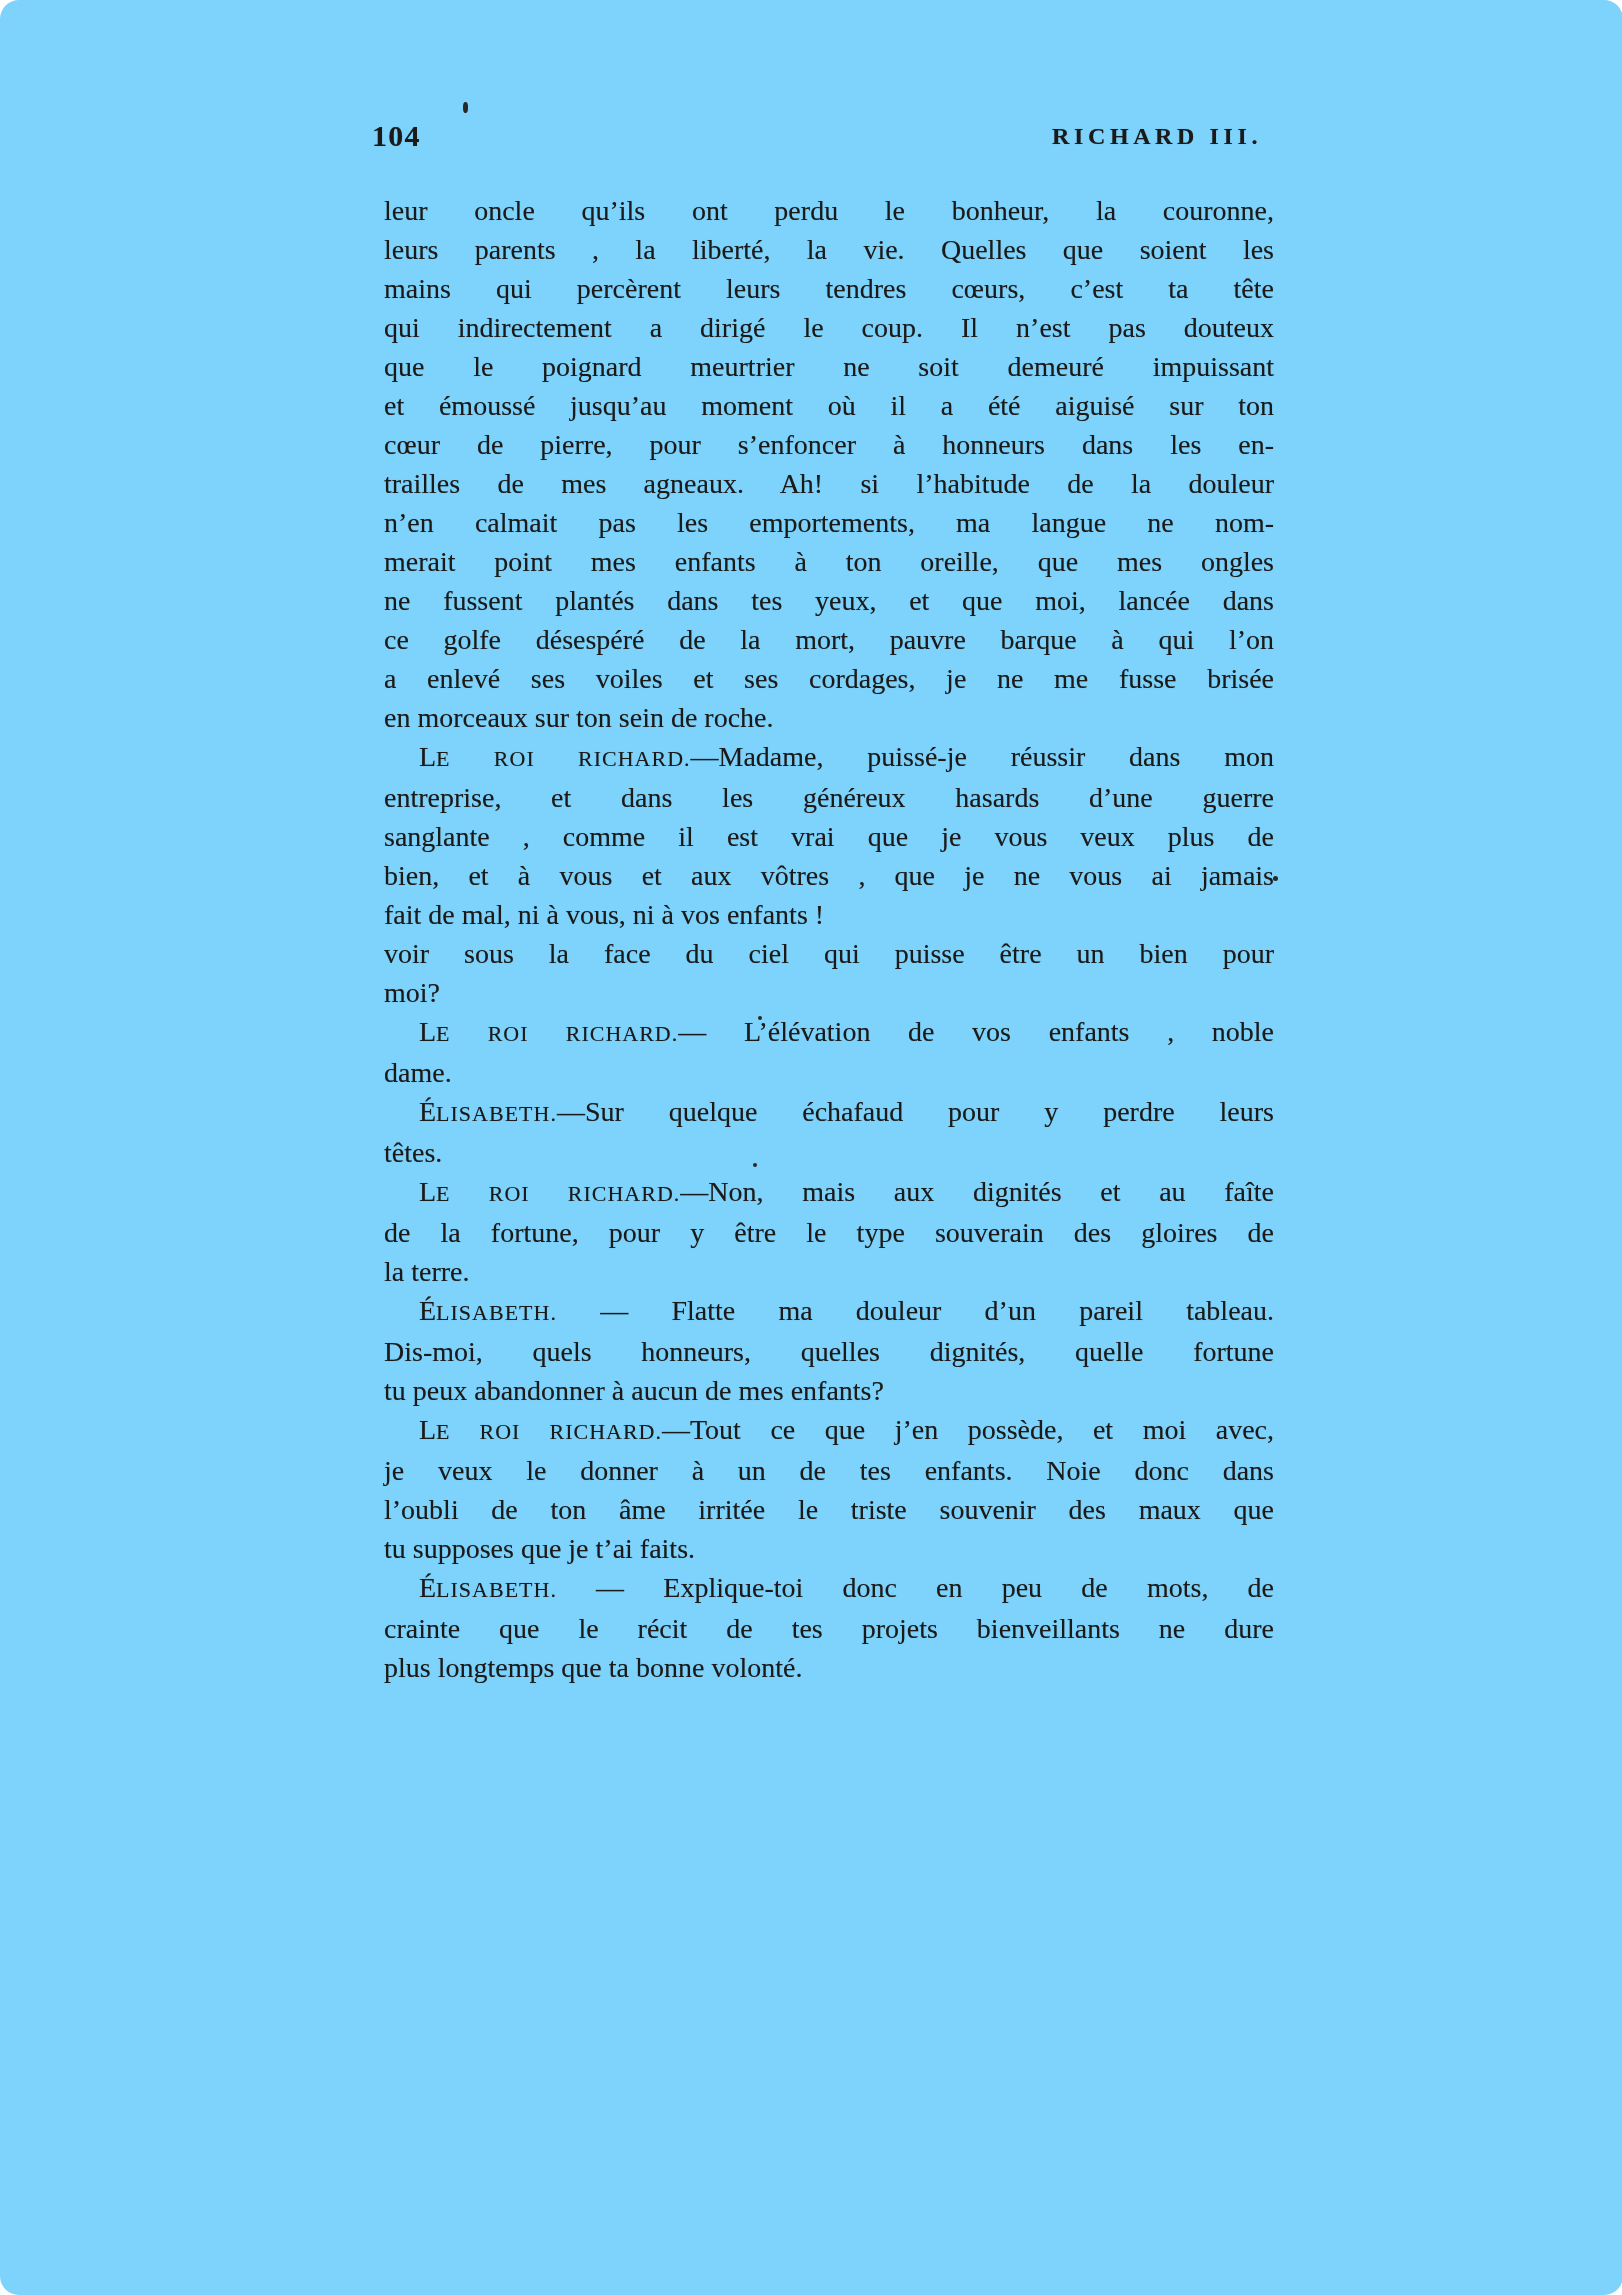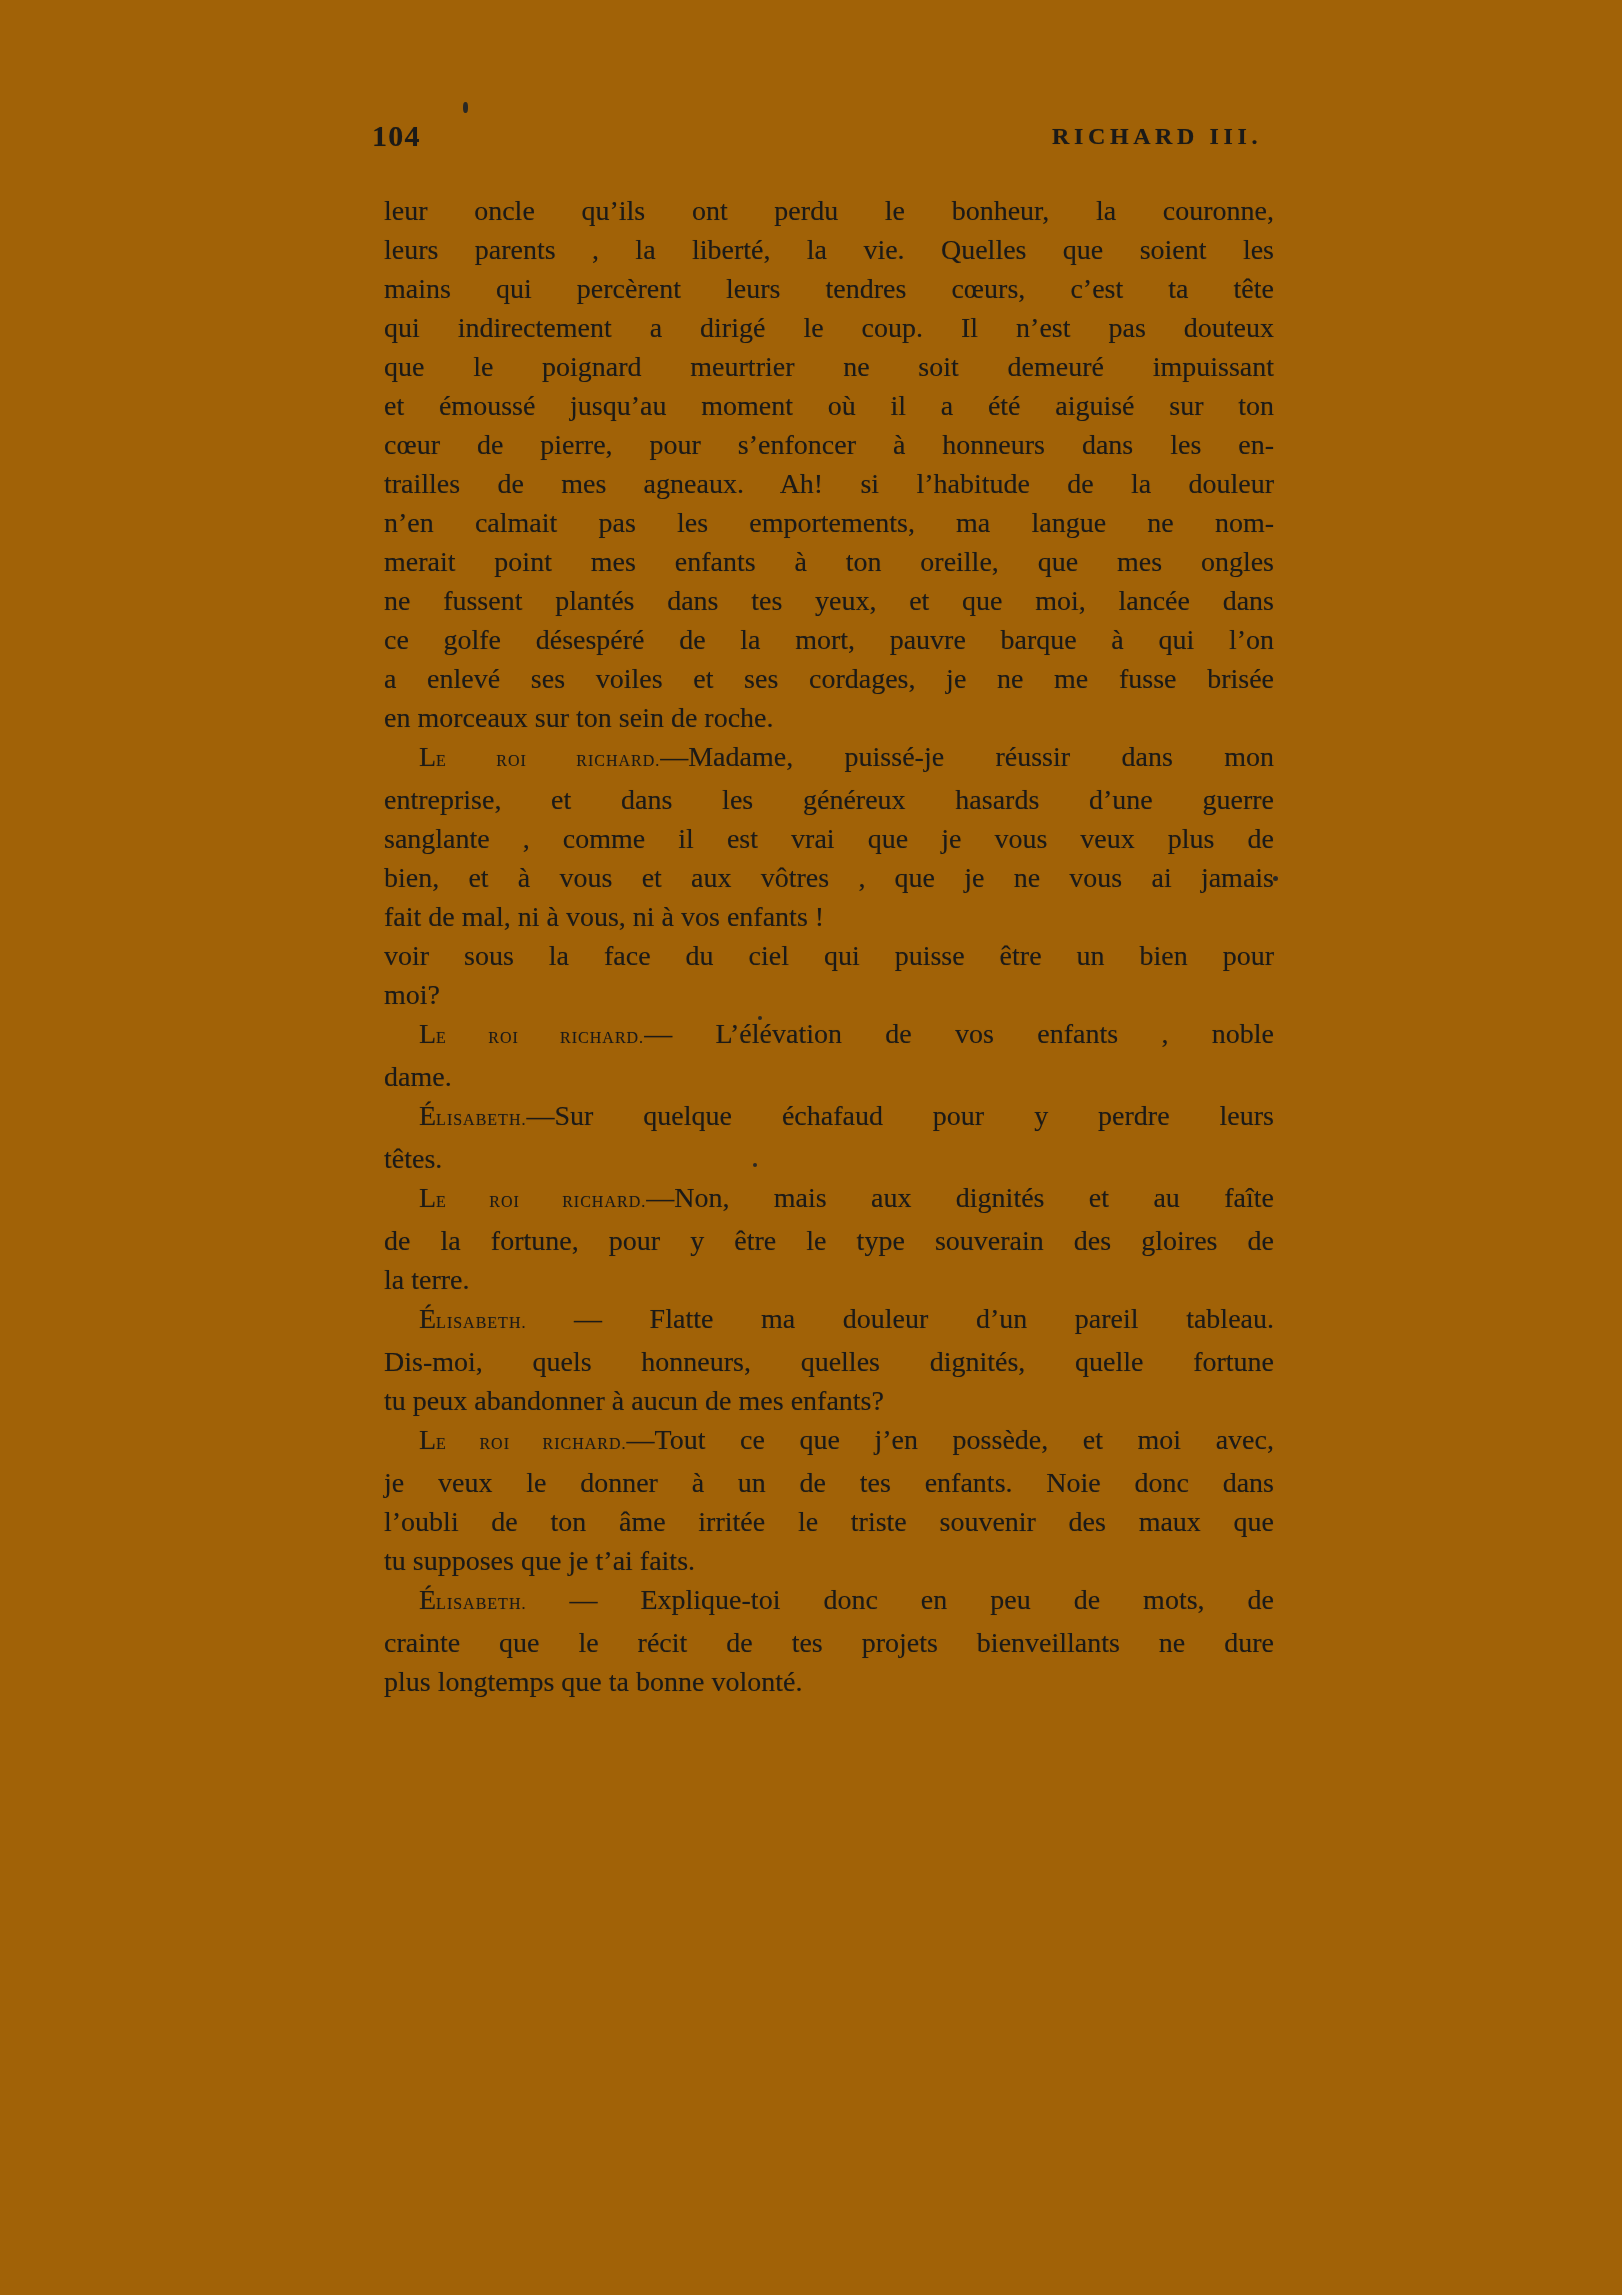--- a/index.html
+++ b/index.html
@@ -4,24 +4,25 @@
 <style>
   html, body {
     margin: 0;
     padding: 0;
     background: #ffffff;
   }
   .page {
     position: relative;
     width: 1623px;
     height: 2295px;
-    background: #a16207;
+    background: #7dd3fc;
     font-family: "Liberation Serif", serif;
     color: #1b1a18;
     overflow: hidden;
+    border-radius: 19px;
   }
   .header {
     position: absolute;
     left: 372px;
     top: 119px;
     width: 890px;
     height: 39px;
   }
   .page-number {
     position: absolute;
@@ -61,21 +62,21 @@
   .line.last {
     text-align-last: left;
   }
   .line.indent {
     text-indent: 35px;
   }
   .speaker .sp-cap {
     font-size: 28px;
   }
   .speaker .sp-rest {
-    font-size: 16px;
+    font-size: 22px;
     letter-spacing: 1px;
   }
   .speck {
     position: absolute;
     background: #2a2username8;
     background: #2a2824;
     border-radius: 50%;
   }
 </style>
 </head>

